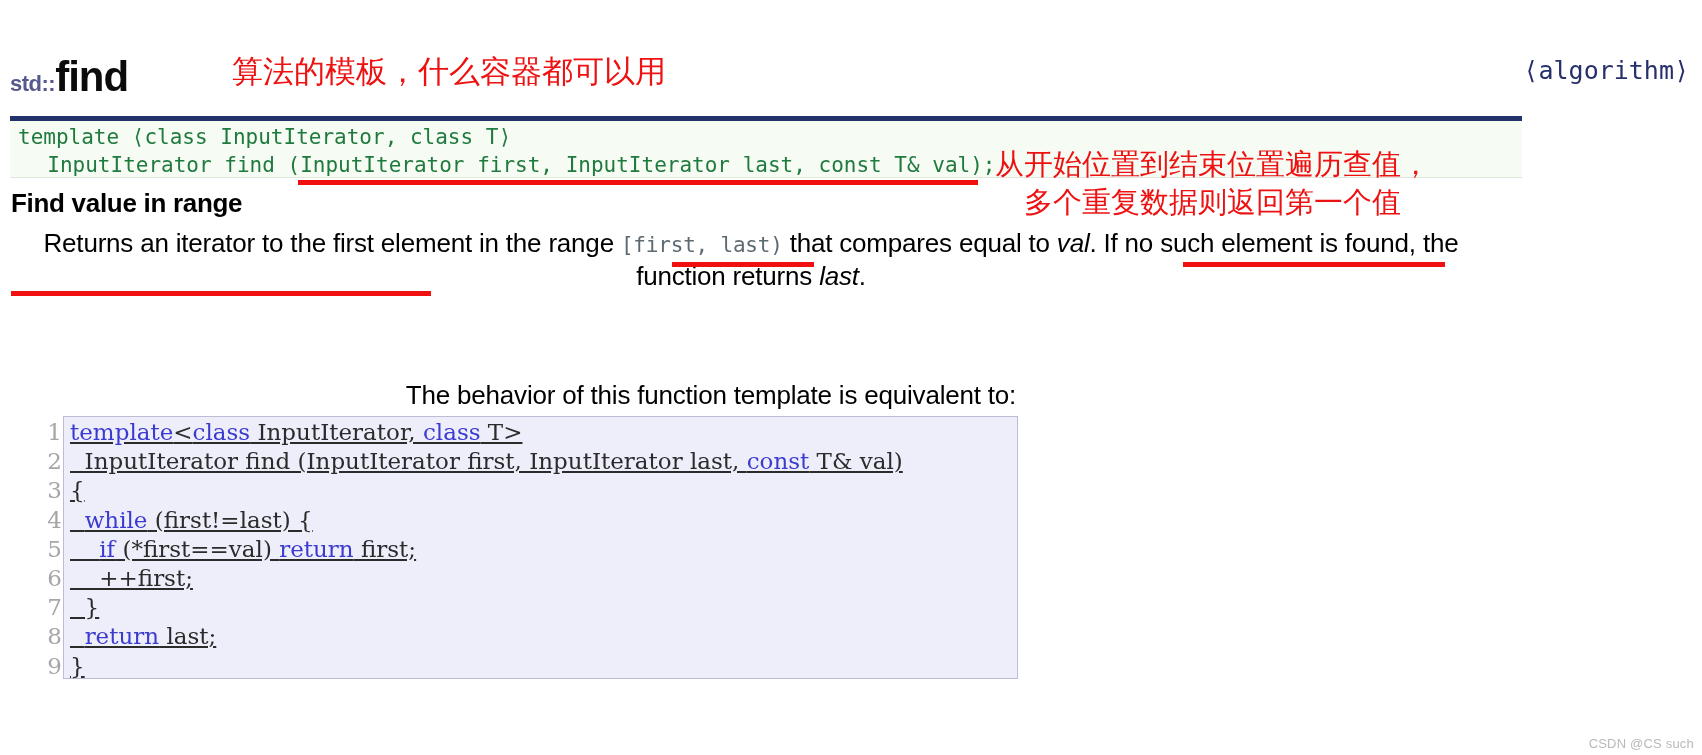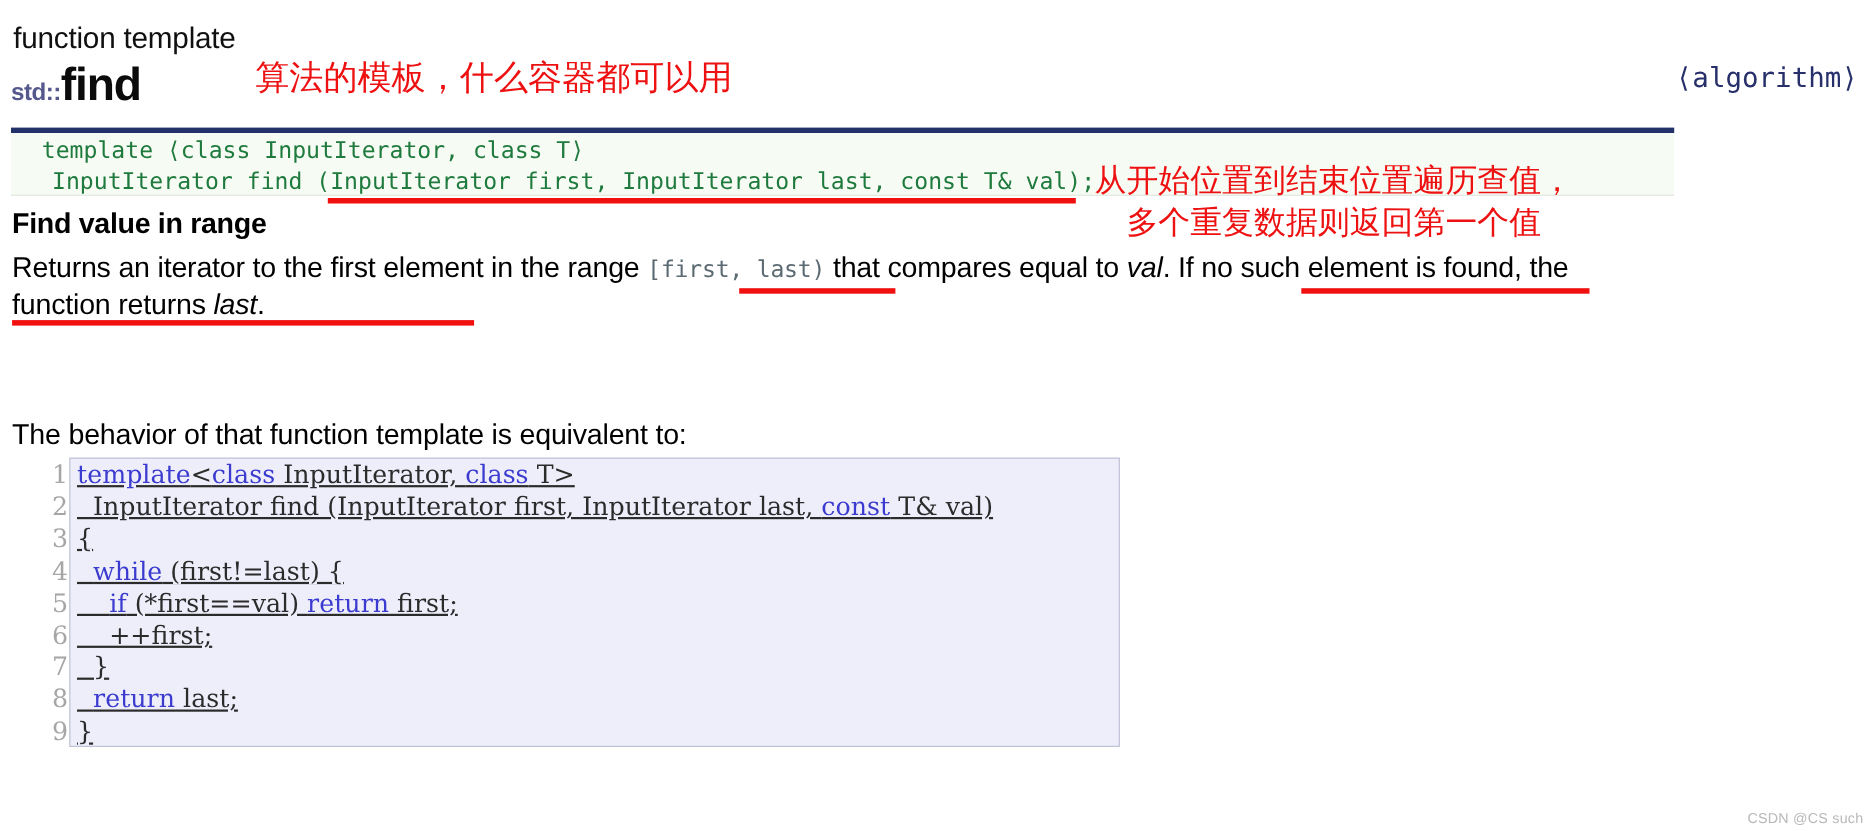--- a/index.html
+++ b/index.html
@@ -99,21 +99,21 @@
     box-sizing: border-box;
   }
   .proto-line {
     position: absolute;
     font-family: "DejaVu Sans Mono", monospace;
     font-size: 21px;
     line-height: 28px;
     color: #1f7a3d;
     white-space: pre;
   }
-  .proto-l1 { left: 28px; top: 2px; }
+  .proto-l1 { left: 8px; top: 2px; }
   .proto-l2 { left: 12px; top: 30px; }
 
   .proto-underline {
     position: absolute;
     left: 298px;
     top: 180px;
     width: 680px;
     height: 5px;
     background: #f01010;
   }
@@ -146,20 +146,21 @@
     letter-spacing: -0.3px;
     white-space: nowrap;
   }
 
   .para {
     position: absolute;
     font-size: 26px;
     line-height: 31px;
     color: #000;
     letter-spacing: -0.2px;
+    text-align: center;
   }
   .para .mono {
     font-family: "DejaVu Sans Mono", monospace;
     font-size: 21px;
     color: #5c6a72;
   }
   .para i { font-style: italic; }
 
   .p1 { left: 11px; top: 228px; width: 1480px; }
   .p2 { left: 11px; top: 320px; width: 1400px; }
@@ -232,21 +233,20 @@
     color: #b9b9b9;
     letter-spacing: 0.2px;
     white-space: nowrap;
   }
 </style>
 </head>
 <body>
 
 <div class="page">
 
-  <div class="hdr-kind">function template</div>
 
   <div class="hdr-title">
     <span class="ns">std::</span><span class="fn">find</span>
   </div>
 
   <div class="hdr-annot">算法的模板，什么容器都可以用</div>
 
   <div class="hdr-include">⟨algorithm⟩</div>
 
   <div class="rule"></div>
@@ -265,21 +265,21 @@
   <div class="sec-head">Find value in range</div>
 
   <div class="para p1"><span>Returns an iterator to the first element in the range </span><span class="mono">[first, last)</span><span> that compares equal to </span><i>val</i><span>. If no such element is found, the function returns </span><i>last</i><span>.</span></div>
 
   <div class="ul-red ul-firstlast"></div>
   <div class="ul-red ul-ifnosuch"></div>
   <div class="ul-red ul-found"></div>
 
 
 
-  <div class="para p3">The behavior of that function template is equivalent to:</div>
+  <div class="para p3">The behavior of this function template is equivalent to:</div>
 
   <div class="codebox"></div>
   <div class="gutter">
       <div>1</div>
       <div>2</div>
       <div>3</div>
       <div>4</div>
       <div>5</div>
       <div>6</div>
       <div>7</div>

